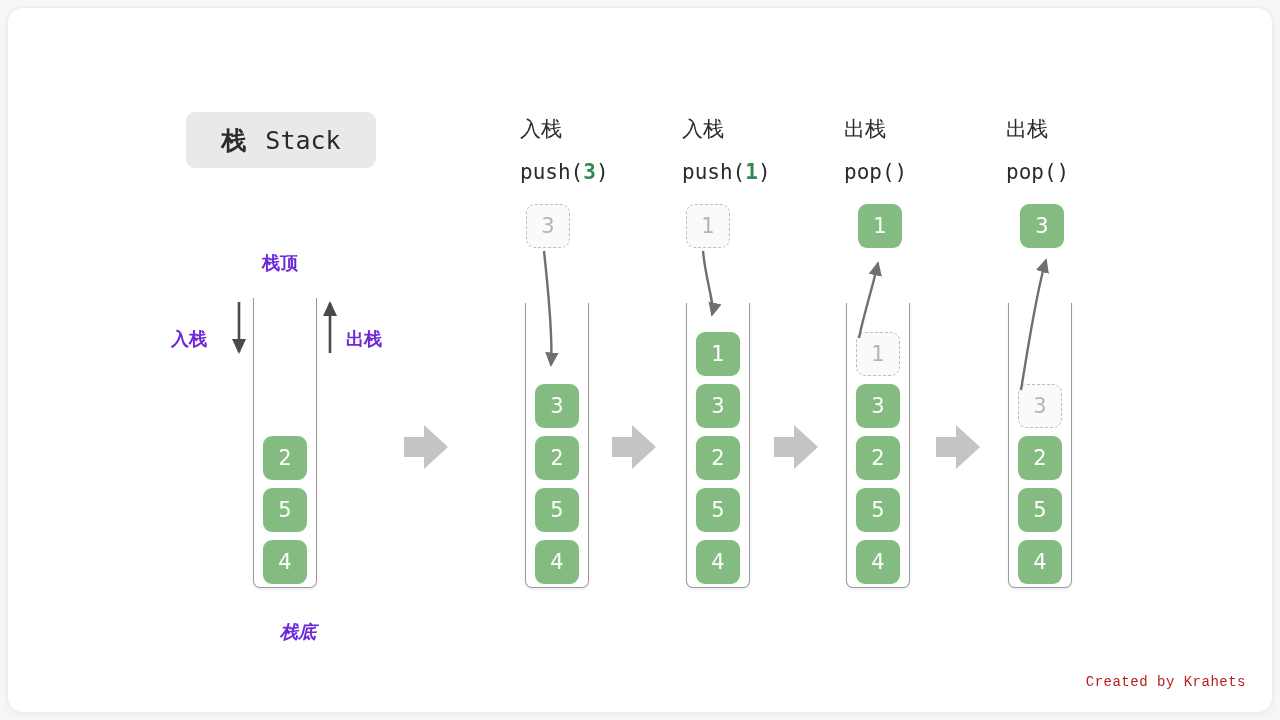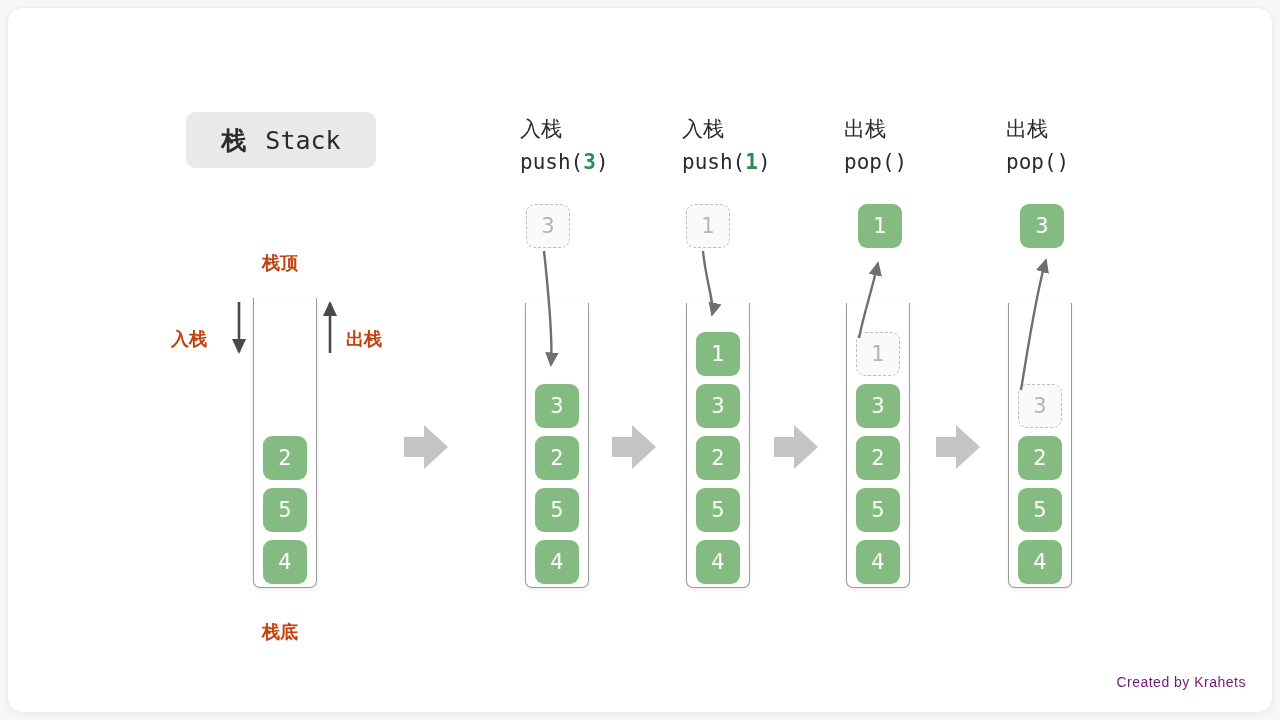--- a/index.html
+++ b/index.html
@@ -27,30 +27,30 @@
     font-size:25px;font-weight:bold;color:#2b2b2b;letter-spacing:1px;
   }
   .title-en{
     font-family:"DejaVu Sans Mono","Liberation Mono",monospace;
     font-size:25px;font-weight:normal;color:#2b2b2b;margin-left:18px;
   }
 
   
   .cap{
     position:absolute;font-family:"DejaVu Sans",sans-serif;
-    font-size:18px;font-weight:bold;color:#c2410c;white-space:nowrap;
+    font-size:18px;font-weight:bold;color:#6d28d9;white-space:nowrap;
   }
   .col-head{
     position:absolute;white-space:nowrap;
     font-family:"DejaVu Sans",sans-serif;color:#2b2b2b;
   }
   .col-head .l1{font-size:21px;line-height:27px;}
   .col-head .l2{
     font-family:"DejaVu Sans Mono","Liberation Mono",monospace;
-    font-size:21px;line-height:30px;display:block;margin-top:4px;
+    font-size:21px;line-height:30px;display:block;margin-top:14px;
   }
   .arg{color:#2e8b4f;font-weight:bold;}
 
   
   .stack{position:absolute;width:64px;}
   .stack .tube{
     position:absolute;left:0;top:0;width:64px;height:100%;
     border-left:1.5px solid #9a9a9a;
     border-right:1.5px solid #9a9a9a;
     border-bottom:1.5px solid #9a9a9a;
@@ -84,37 +84,37 @@
   .float-cell.solid{background:#84bb80;color:#ffffff;}
   .float-cell.ghost{background:#fafafa;color:#b4b4b4;border:1.6px dashed #bdbdbd;}
 
   
   .overlay{position:absolute;left:0;top:0;width:1264px;height:704px;
            pointer-events:none;}
 
   
   .footer{
     position:absolute;right:26px;bottom:22px;
-    font-family:Liberation Sans, sans-serif;
-    font-size:14px;color:#701a75;letter-spacing:0.5px;
+    font-family:Liberation Mono, monospace;
+    font-size:14px;color:#b91c1c;letter-spacing:0.5px;
   }
 </style>
 </head>
 <body>
 
 <div class="card">
  <div class="stage">
 
   <div class="title-chip">
     <span class="title-cn">栈</span>
     <span class="title-en">Stack</span>
   </div>
 
   <div class="cap" style="left:254px;top:243px;">栈顶</div>
-  <div class="cap" style="left:254px;top:612px;">栈底</div>
+  <div class="cap" style="left:272px;top:612px;font-style:italic;">栈底</div>
   <div class="cap" style="left:163px;top:319px;">入栈</div>
   <div class="cap" style="left:338px;top:319px;">出栈</div>
 
   <div class="stack" style="left:245px;top:290px;height:290px;">
     <div class="tube"></div>
     <div class="cells">
       <div class="cell">2</div>
       <div class="cell">5</div>
       <div class="cell">4</div>
     </div>

